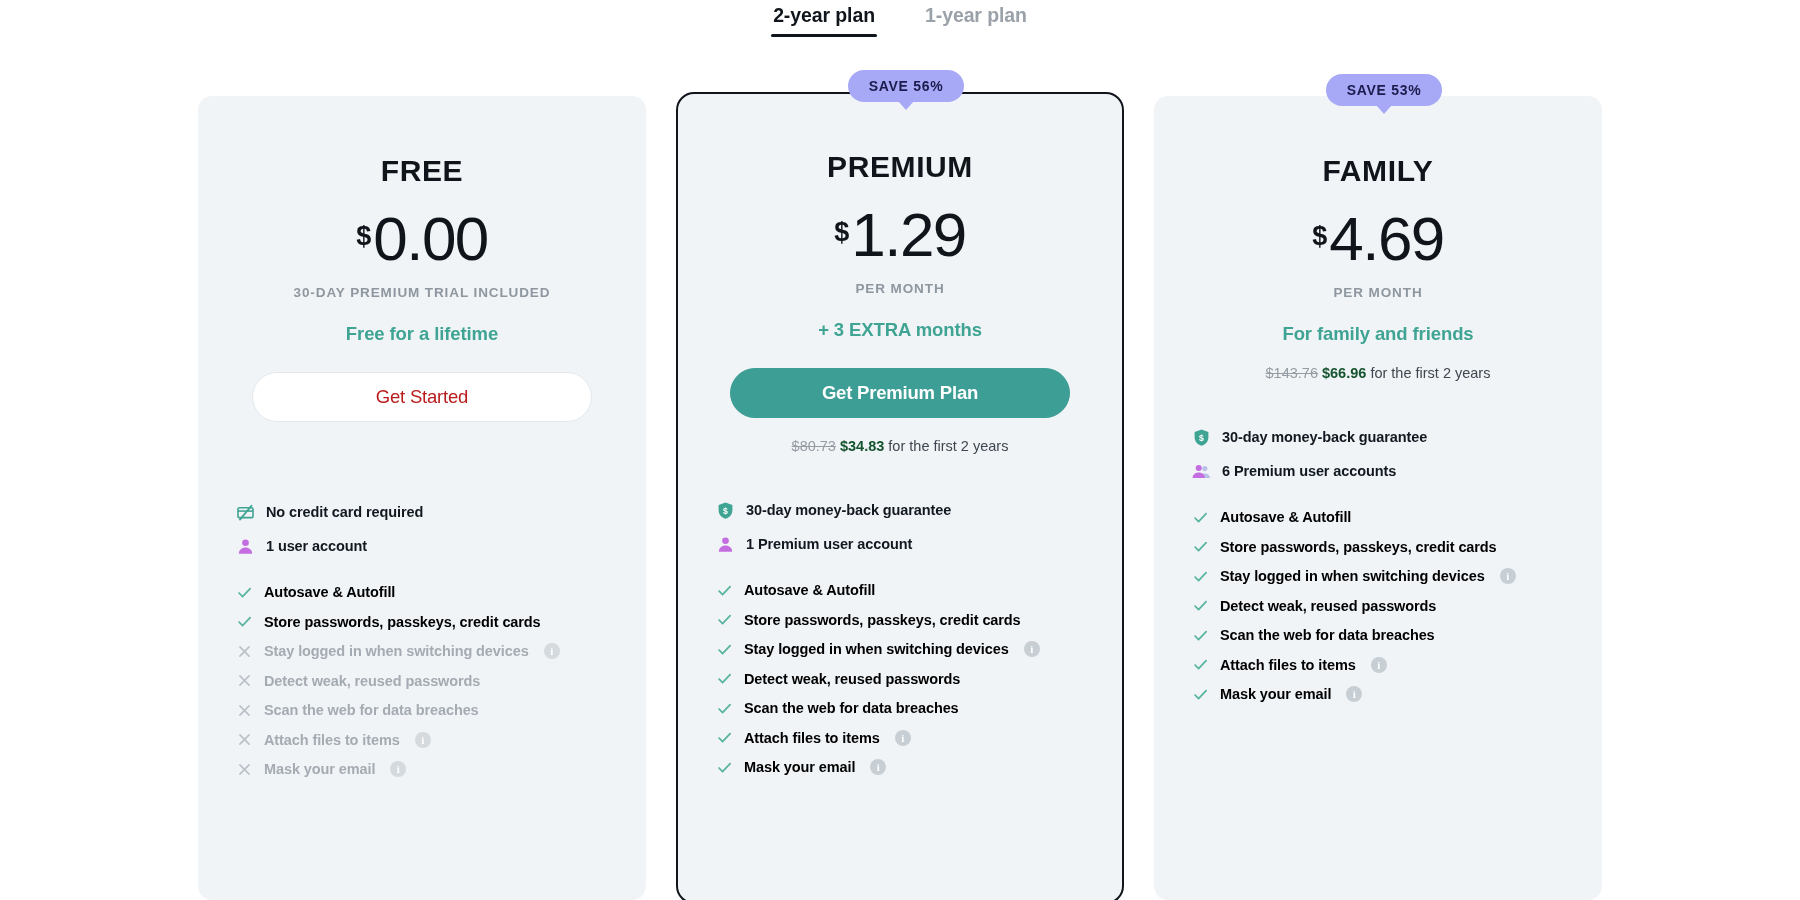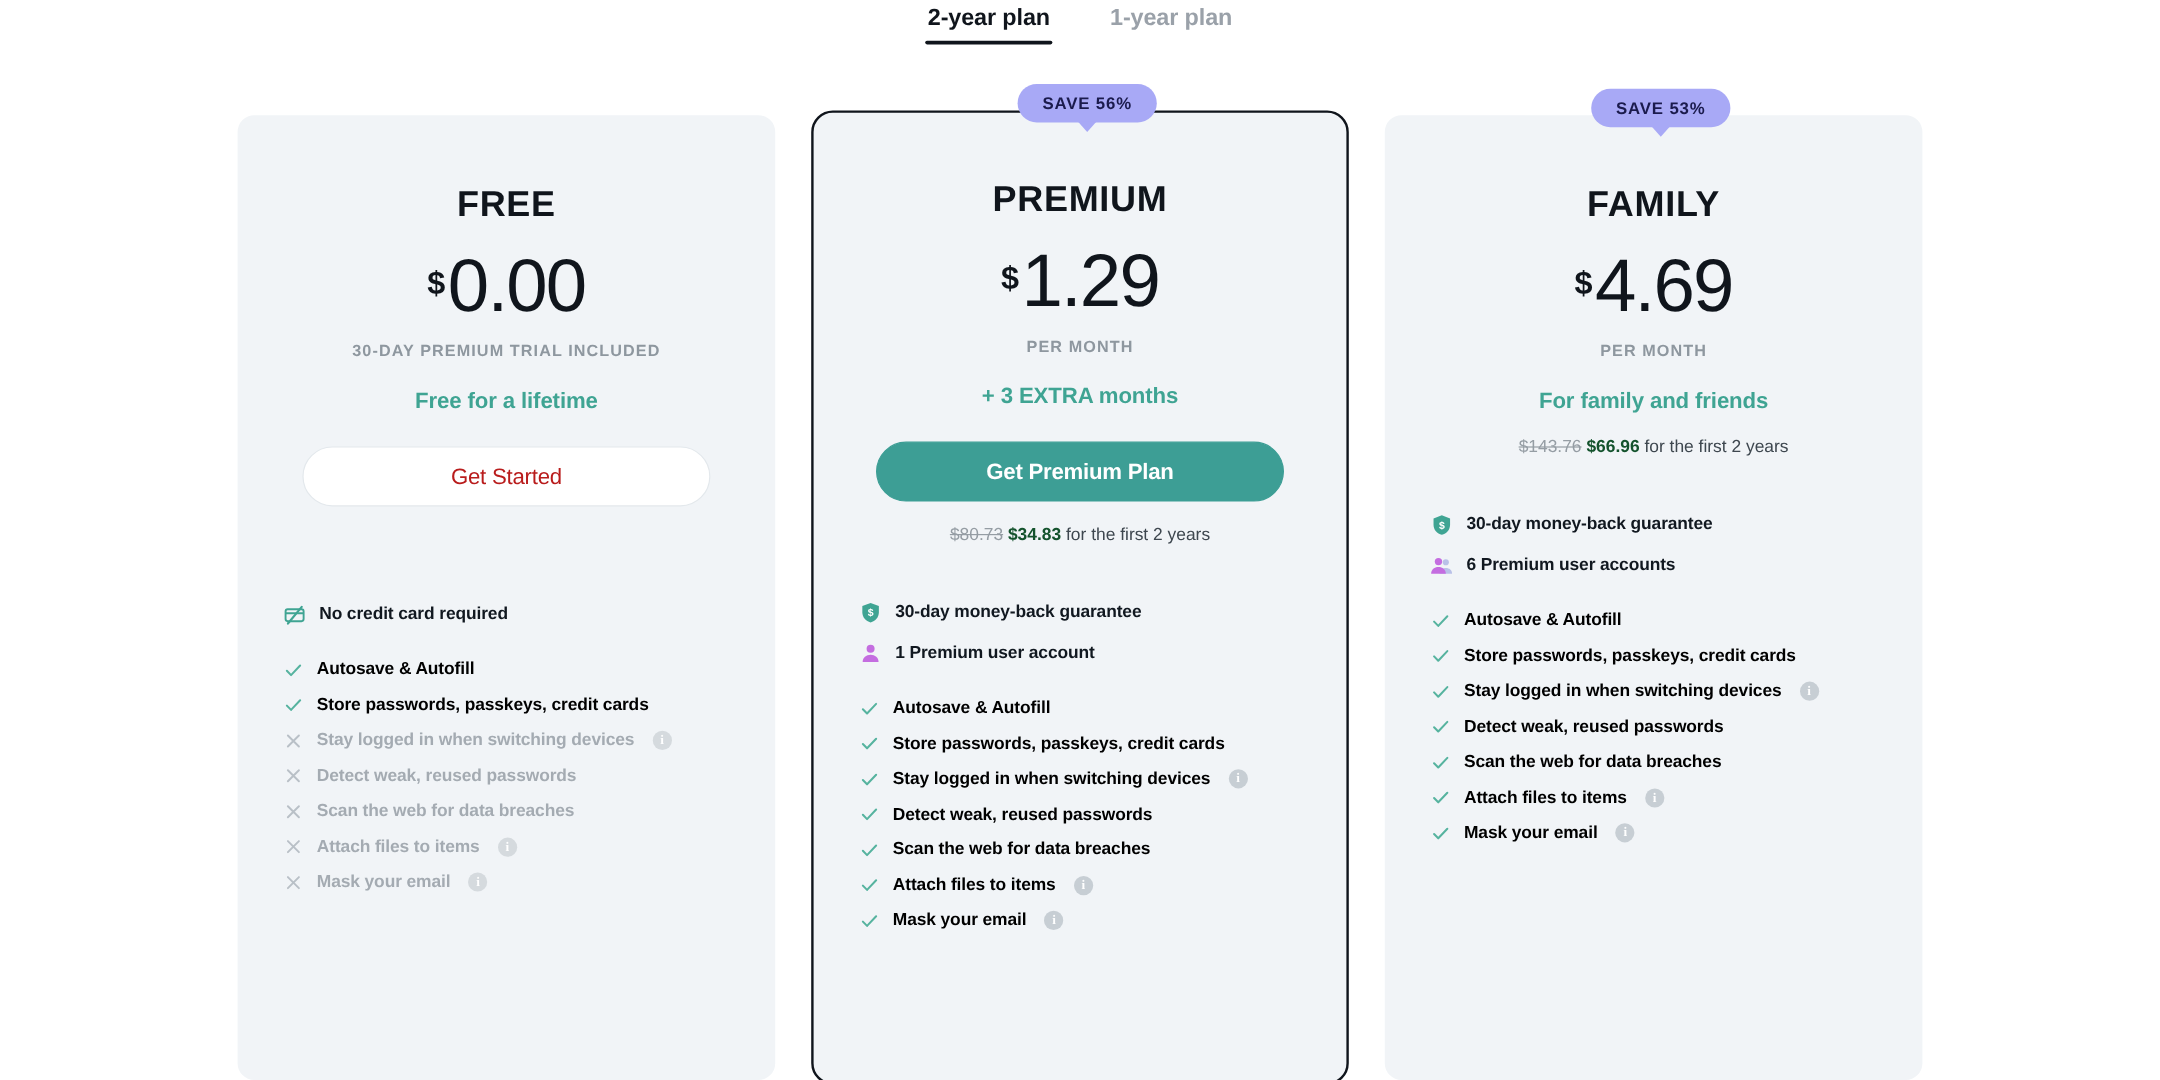--- a/index.html
+++ b/index.html
@@ -170,20 +170,27 @@
         <div class="subprice-spacer"></div>
         <div class="hl-list">
           <div class="hl-item">
             <svg class="hl-icon" viewBox="0 0 24 24" fill="none">
               <rect x="2.5" y="6" width="19" height="12.5" rx="2.2" stroke="#3fa493" stroke-width="2"></rect>
               <path d="M2.5 10.2h19" stroke="#3fa493" stroke-width="2"></path>
               <path d="M19.5 3.5 L5 21" stroke="#3fa493" stroke-width="2.3" stroke-linecap="round"></path>
             </svg>
             <span>No credit card required</span>
           </div>
+          <div class="hl-item">
+            <svg class="hl-icon" viewBox="0 0 24 24">
+              <circle cx="12" cy="7.2" r="4.2" fill="#c46de0"></circle>
+              <path d="M3.6 21c0-4.6 3.8-7.6 8.4-7.6s8.4 3 8.4 7.6H3.6Z" fill="#c46de0"></path>
+            </svg>
+            <span>1 user account</span>
+          </div>
         </div>
         <div class="feat-list">
           <div class="feat-item">
             <svg class="mark" viewBox="0 0 20 20" fill="none">
               <path d="M3.6 10.6 7.7 14.8 16.6 5.4" stroke="#56b39f" stroke-width="2" stroke-linecap="round" stroke-linejoin="round"></path>
             </svg>
             <span class="ftext">Autosave &amp; Autofill</span>
           </div>
           <div class="feat-item">
             <svg class="mark" viewBox="0 0 20 20" fill="none">

